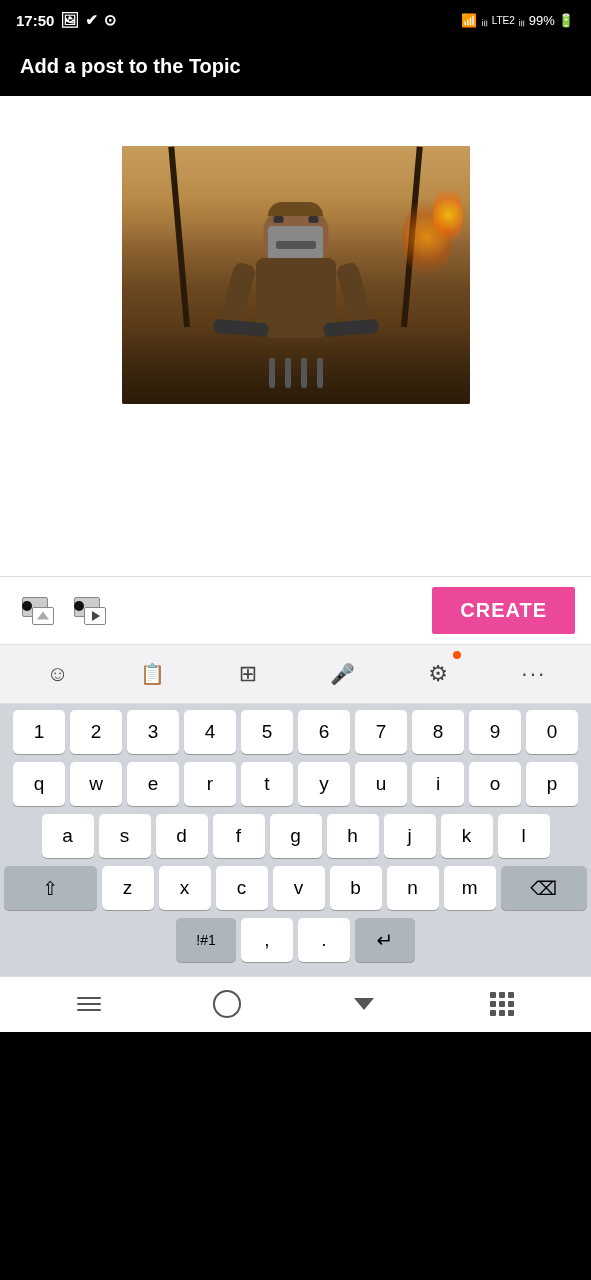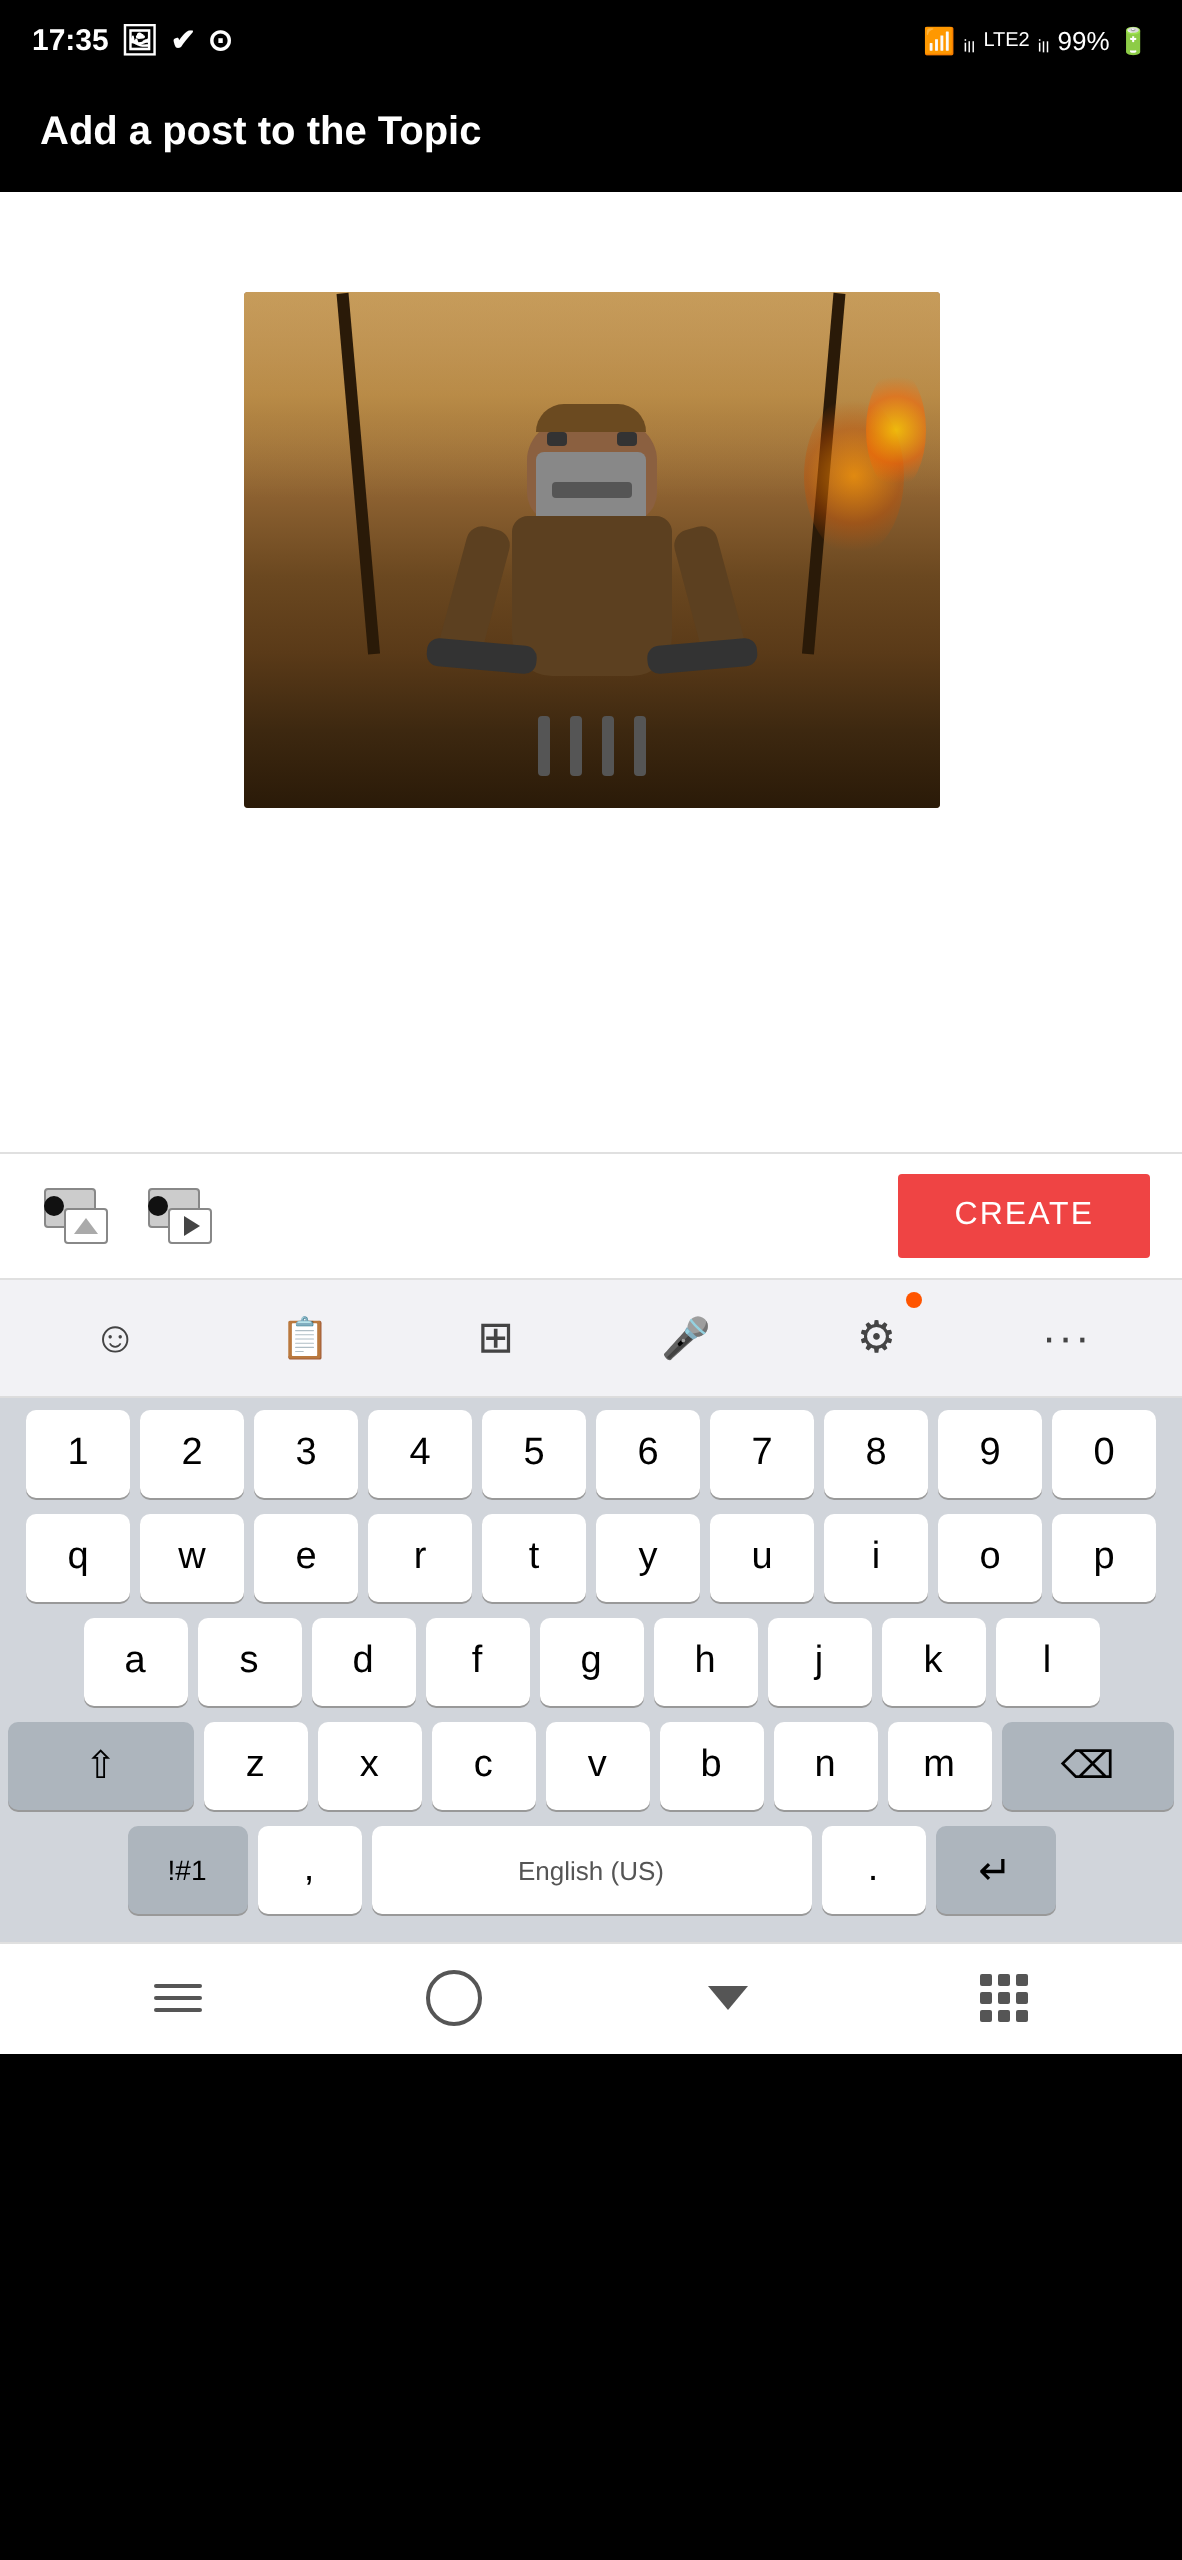--- a/index.html
+++ b/index.html
@@ -358,26 +358,26 @@
     .icon-vid-play {
       width: 0;
       height: 0;
       border-top: 5px solid transparent;
       border-bottom: 5px solid transparent;
       border-left: 8px solid #444;
       margin-left: 2px;
     }
 
     .create-btn {
-      background: #ef4444;
+      background: #ec4899;
       color: #fff;
       border: none;
       padding: 12px 28px;
-      font-size: 16px;
-      font-weight: 400;
+      font-size: 20px;
+      font-weight: 700;
       letter-spacing: 1px;
       cursor: pointer;
       border-radius: 2px;
     }
 
     
     .keyboard-toolbar {
       background: #f2f2f5;
       display: flex;
       align-items: center;
@@ -560,21 +560,21 @@
       content: '···';
       font-size: 22px;
       letter-spacing: 1px;
     }
   </style>
 </head>
 <body>
 
 <div class="status-bar">
   <div class="status-left">
-    <span>17:35</span>
+    <span>17:50</span>
     <span>🖼</span>
     <span>✔</span>
     <span>⊙</span>
   </div>
   <div class="status-right">
     <span>📶</span>
     <span style="font-size:12px;">ᵢₗₗ</span>
     <span style="font-size:10px; font-weight:400;">LTE2</span>
     <span style="font-size:12px;">ᵢₗₗ</span>
     <span>99%</span>
@@ -730,21 +730,20 @@
     <div class="key">v</div>
     <div class="key">b</div>
     <div class="key">n</div>
     <div class="key">m</div>
     <div class="key key-dark key-backspace">⌫</div>
   </div>
 
   <div class="kb-row">
     <div class="key key-dark key-wide" style="font-size:14px; max-width:60px;">!#1</div>
     <div class="key">,</div>
-    <div class="key key-space" style="font-size:13px; color:#555;">English (US)</div>
     <div class="key">.</div>
     <div class="key key-dark key-enter" style="font-size:20px; max-width:60px;">↵</div>
   </div>
 </div>
 
 <div class="bottom-nav">
   <div class="nav-btn">
     <div class="nav-lines">
       <div class="nav-line"></div>
       <div class="nav-line"></div>

